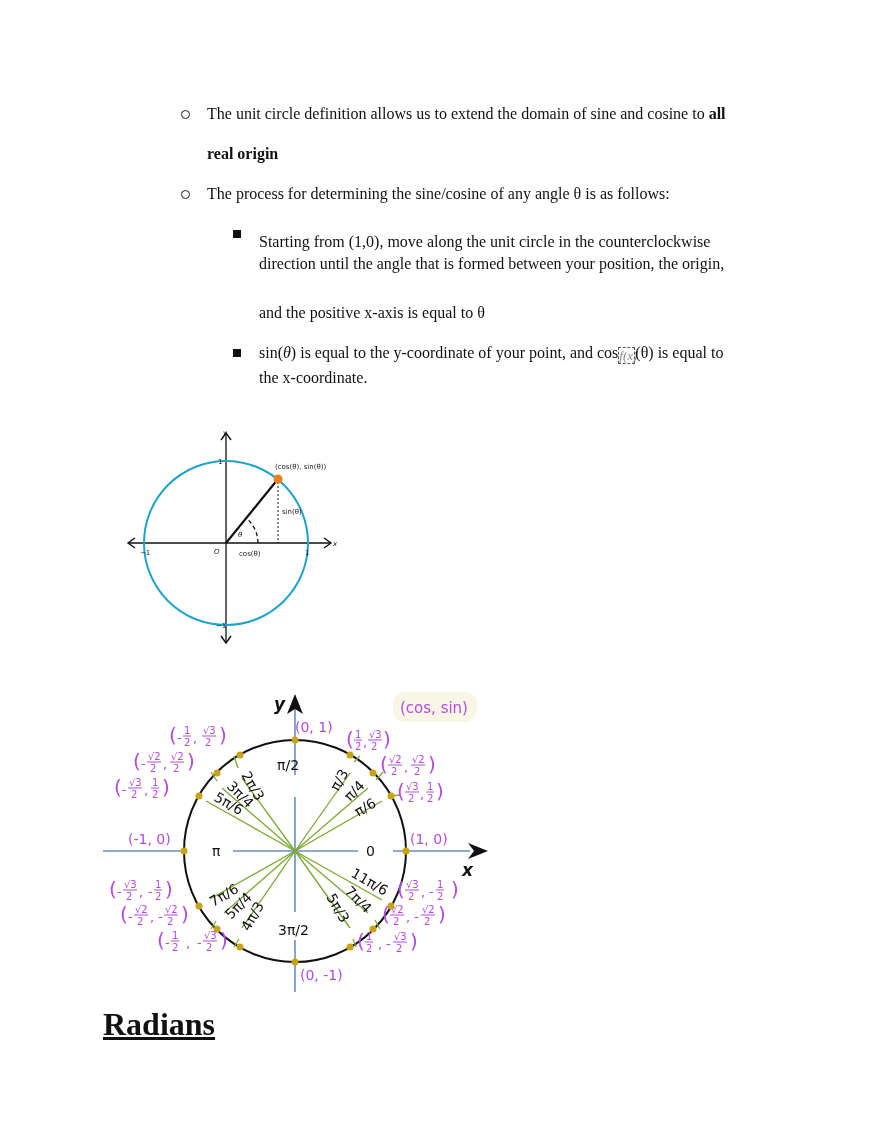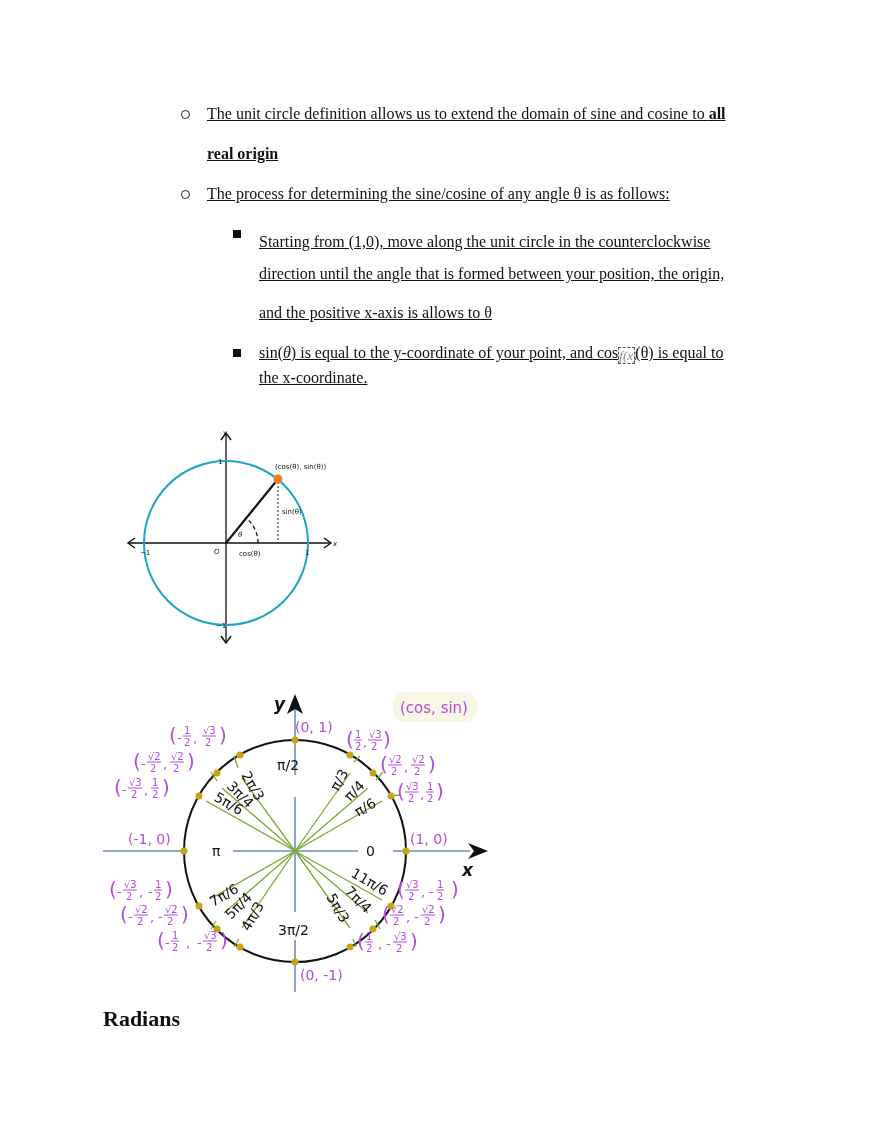--- a/index.html
+++ b/index.html
@@ -1,45 +1,45 @@
 <!DOCTYPE html>
 <html><head>
   <meta charset="utf-8">
   <style>
     html, body { margin: 0; padding: 0; background: #ffffff; }
     body { width: 880px; height: 1139px; position: relative; overflow: hidden;
            font-family: "Liberation Serif", serif; color: #111; }
-    .line { position: absolute; font-size: 16px; line-height: 20px; white-space: nowrap; text-decoration: underline; }
+    .line { position: absolute; font-size: 16px; line-height: 20px; white-space: nowrap; }
     .bullet-circle { position: absolute; width: 7px; height: 7px; border: 1px solid #222; border-radius: 50%; }
     .bullet-square { position: absolute; width: 8px; height: 8px; background: #111; }
     .bold { font-weight: bold; }
     .ital { font-style: italic; }
     .eqbox { display: inline-block; width: 15px; height: 15px; border: 1px dashed #555; vertical-align: -2px;
              font-size: 13px; line-height: 15px; text-align: center; color: #888; font-style: italic; }
-    .heading { position: absolute; left: 103px; top: 1006px; font-size: 22px; font-weight: bold;
-               font-family: "Liberation Serif", serif; }
+    .heading { position: absolute; left: 103px; top: 1006px; font-size: 32px; font-weight: bold;
+               text-decoration: underline; font-family: "Liberation Serif", serif; }
     svg text { font-family: "DejaVu Sans", sans-serif; }
     .fig { position: absolute; }
   </style>
 </head>
 <body>
 
 <div class="bullet-circle" style="left:181px; top:110px;"></div>
 <div class="line" style="left:207px; top:104px;">
   <span>The unit circle definition allows us to extend the domain of sine and cosine to </span><span class="bold">all</span>
 </div>
 <div class="line bold" style="left:207px; top:144px;">real origin</div>
 
 <div class="bullet-circle" style="left:181px; top:190px;"></div>
 <div class="line" style="left:207px; top:184px;">The process for determining the sine/cosine of any angle θ is as follows:</div>
 
 <div class="bullet-square" style="left:233px; top:230px;"></div>
 <div class="line" style="left:259px; top:232px;">Starting from (1,0), move along the unit circle in the counterclockwise</div>
-<div class="line" style="left:259px; top:264px;">direction until the angle that is formed between your position, the origin,</div>
-<div class="line" style="left:259px; top:303px;">and the positive x-axis is allows to θ</div>
+<div class="line" style="left:259px; top:254px;">direction until the angle that is formed between your position, the origin,</div>
+<div class="line" style="left:259px; top:303px;">and the positive x-axis is equal to θ</div>
 
 <div class="bullet-square" style="left:233px; top:349px;"></div>
 <div class="line" style="left:259px; top:343px;">
   <span>sin(</span><span class="ital">θ</span><span>) is equal to the y-coordinate of your point, and cos</span><span class="eqbox">f(x)</span><span>(θ) is equal to</span>
 </div>
 <div class="line" style="left:259px; top:368px;">the x-coordinate.</div>
 
 <svg class="fig" style="left:115px; top:420px;" width="230" height="230" viewBox="0 0 230 230">
 
   <line x1="14" y1="123" x2="215" y2="123" stroke="#111" stroke-width="1.3"></line>

